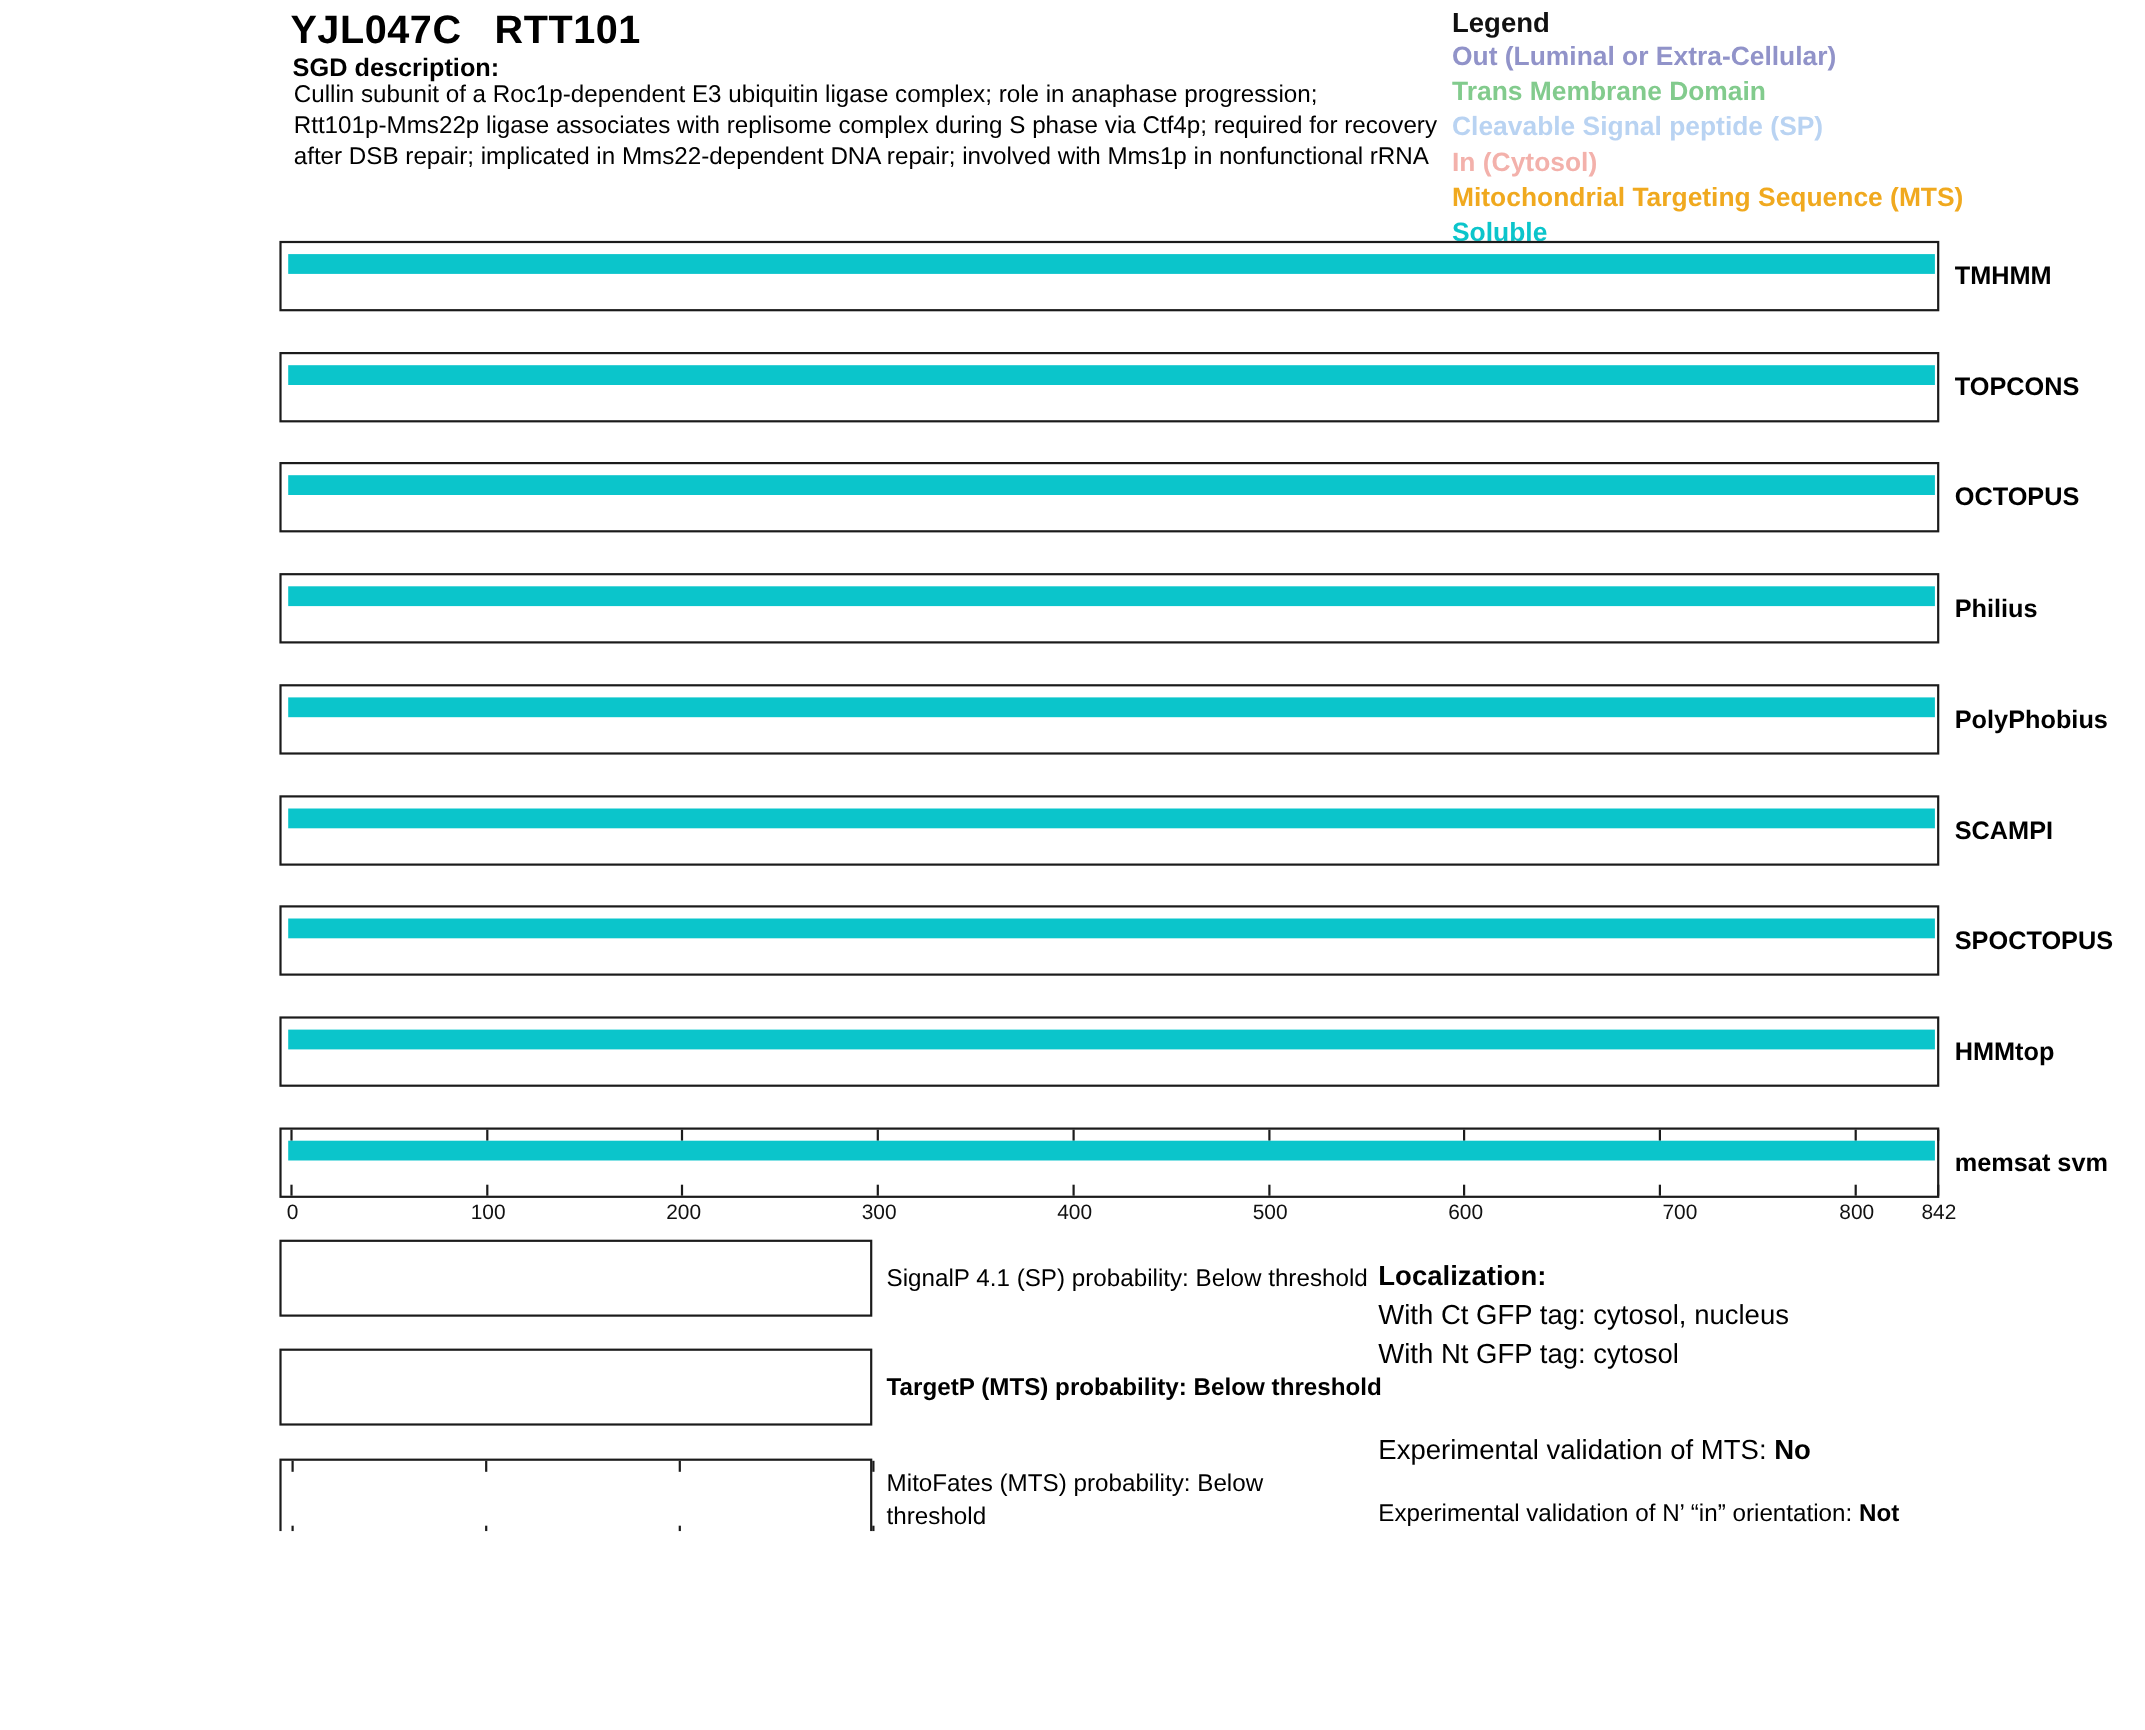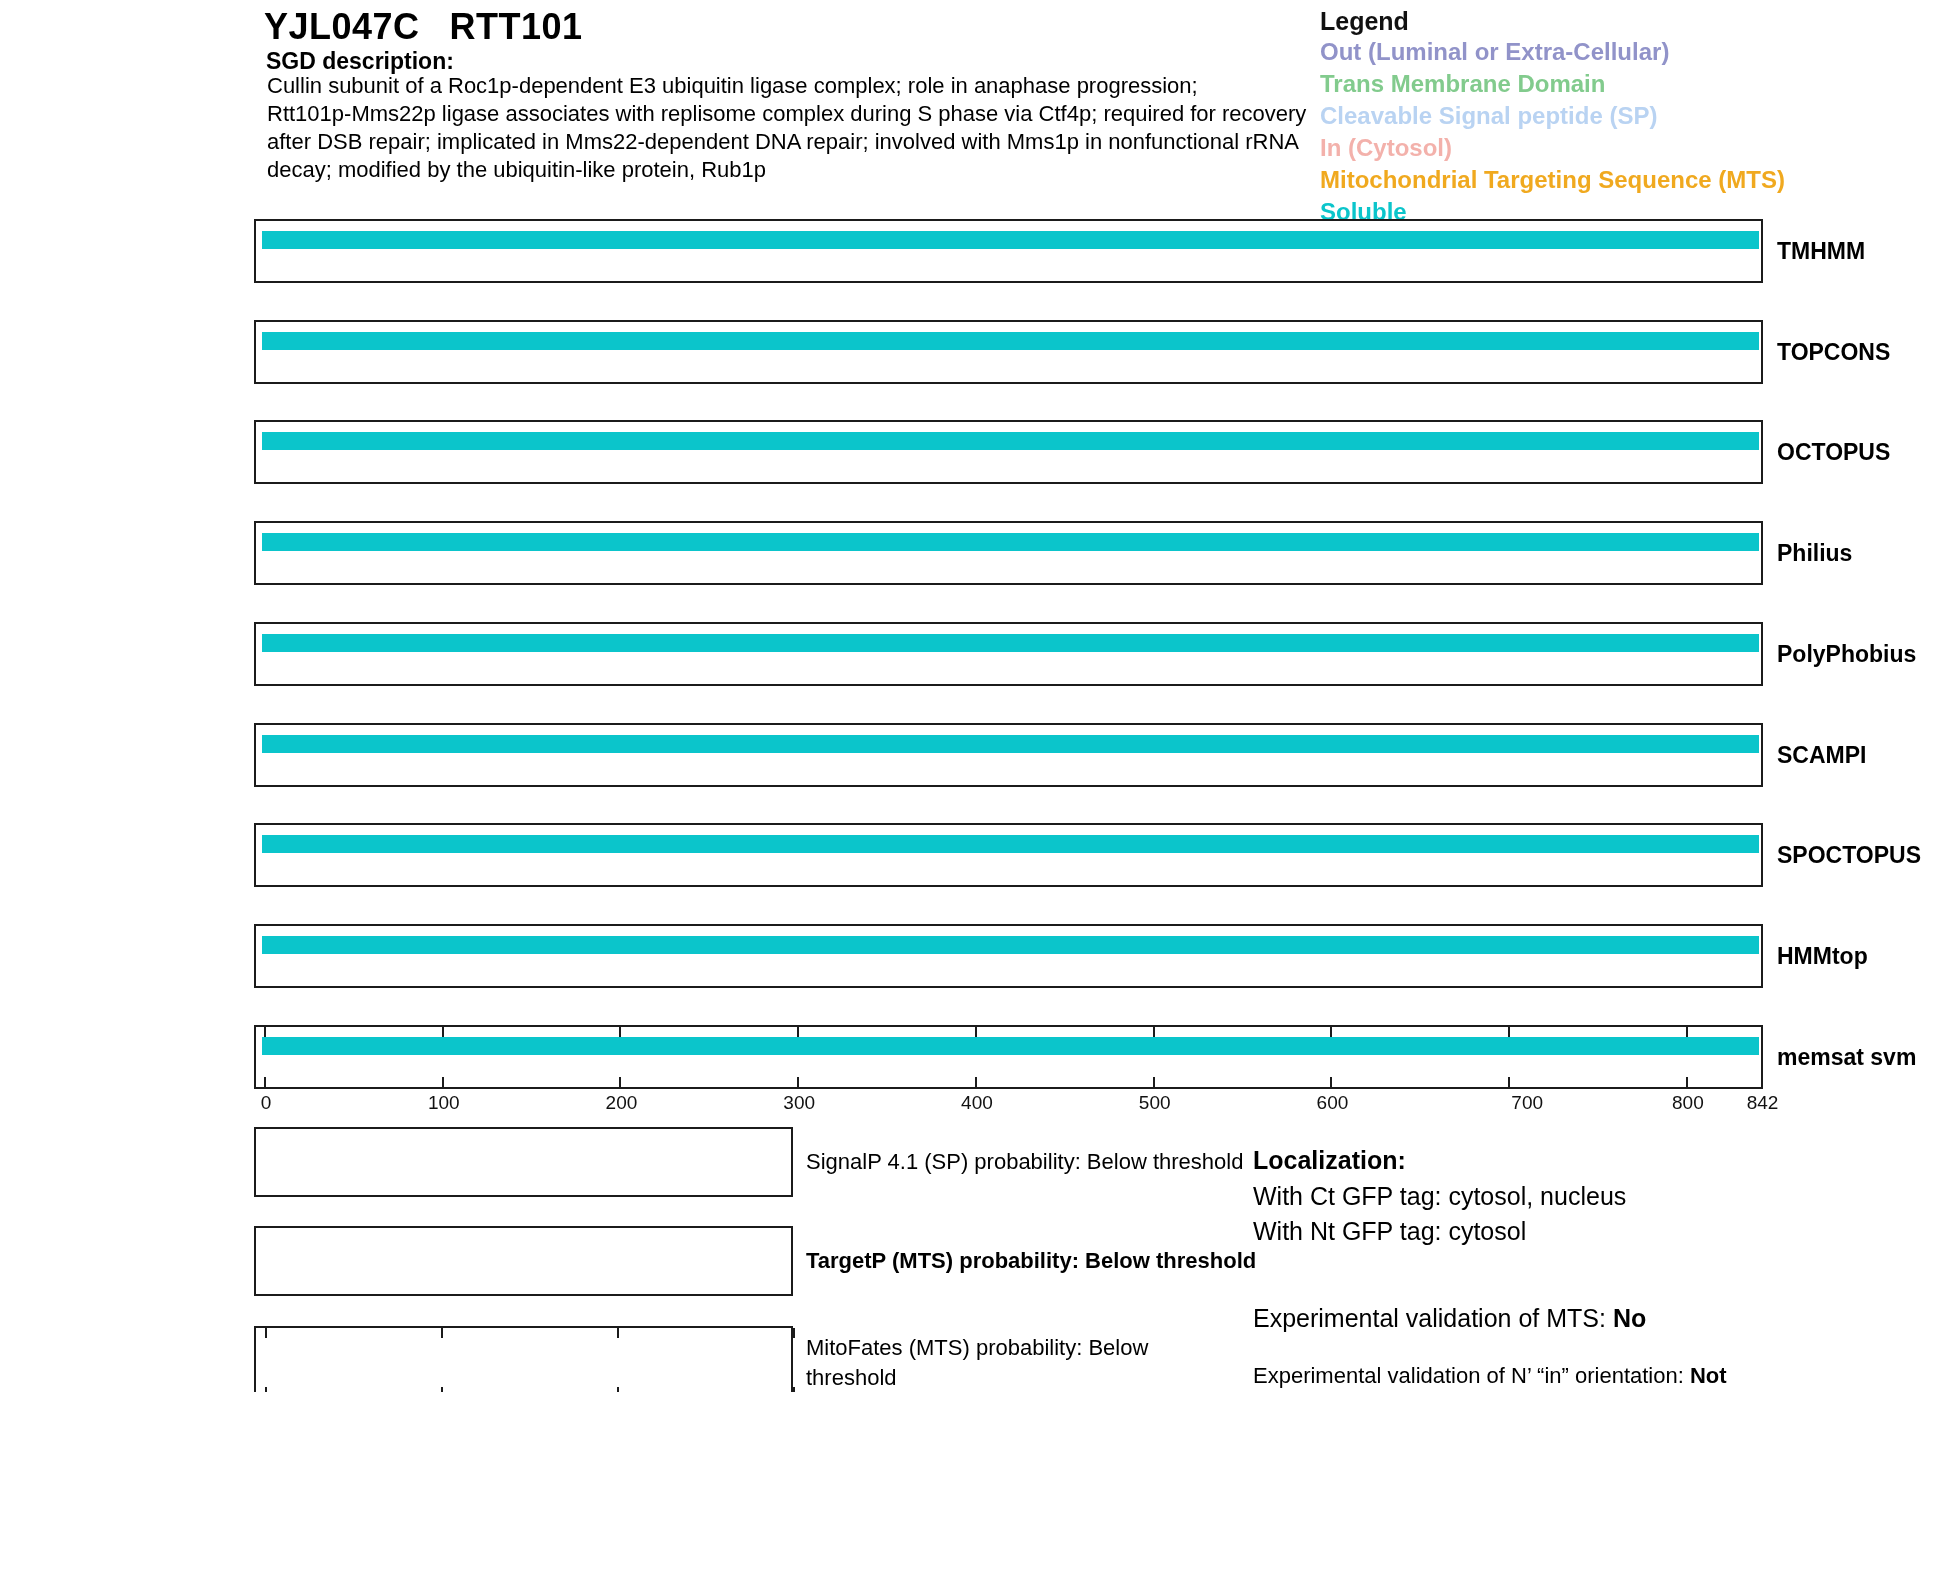--- a/index.html
+++ b/index.html
@@ -47,21 +47,20 @@
 <body>
 
 <div class="page">
 
   <div class="title"><span>YJL047C</span><span class="gene">RTT101</span></div>
   <div class="sgd-heading">SGD description:</div>
   <div class="desc">
     <div>Cullin subunit of a Roc1p-dependent E3 ubiquitin ligase complex; role in anaphase progression;</div>
     <div>Rtt101p-Mms22p ligase associates with replisome complex during S phase via Ctf4p; required for recovery</div>
     <div>after DSB repair; implicated in Mms22-dependent DNA repair; involved with Mms1p in nonfunctional rRNA</div>
-    <div>decay; modified by the ubiquitin-like protein, Rub1p</div>
   </div>
 
   <div class="legend">
     <div class="legend-title">Legend</div>
     <div class="legend-item" style="color: rgb(145, 147, 201);">Out (Luminal or Extra-Cellular)</div>
     <div class="legend-item" style="color: rgb(130, 203, 141);">Trans Membrane Domain</div>
     <div class="legend-item" style="color: rgb(185, 211, 242);">Cleavable Signal peptide (SP)</div>
     <div class="legend-item" style="color: rgb(243, 177, 171);">In (Cytosol)</div>
     <div class="legend-item" style="color: rgb(240, 169, 31);">Mitochondrial Targeting Sequence (MTS)</div>
     <div class="legend-item" style="color: rgb(11, 197, 203);">Soluble</div>

